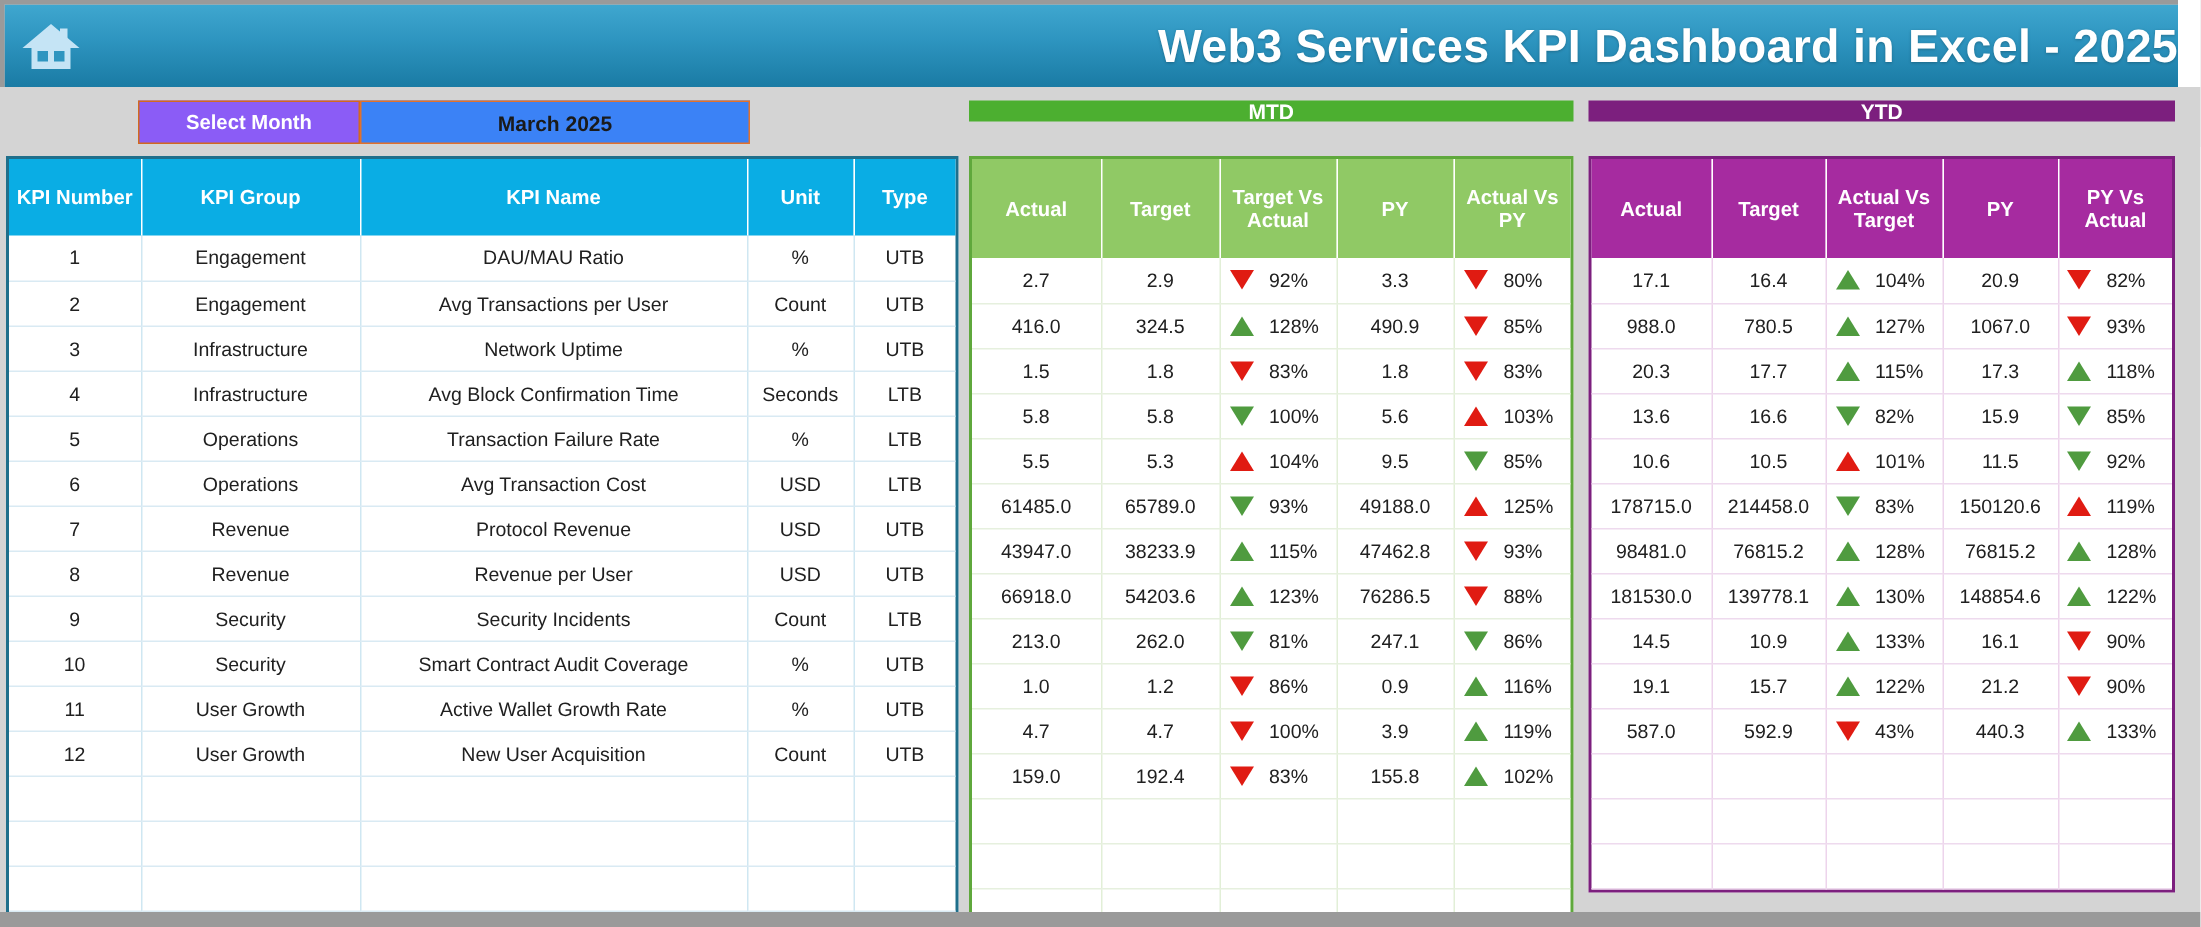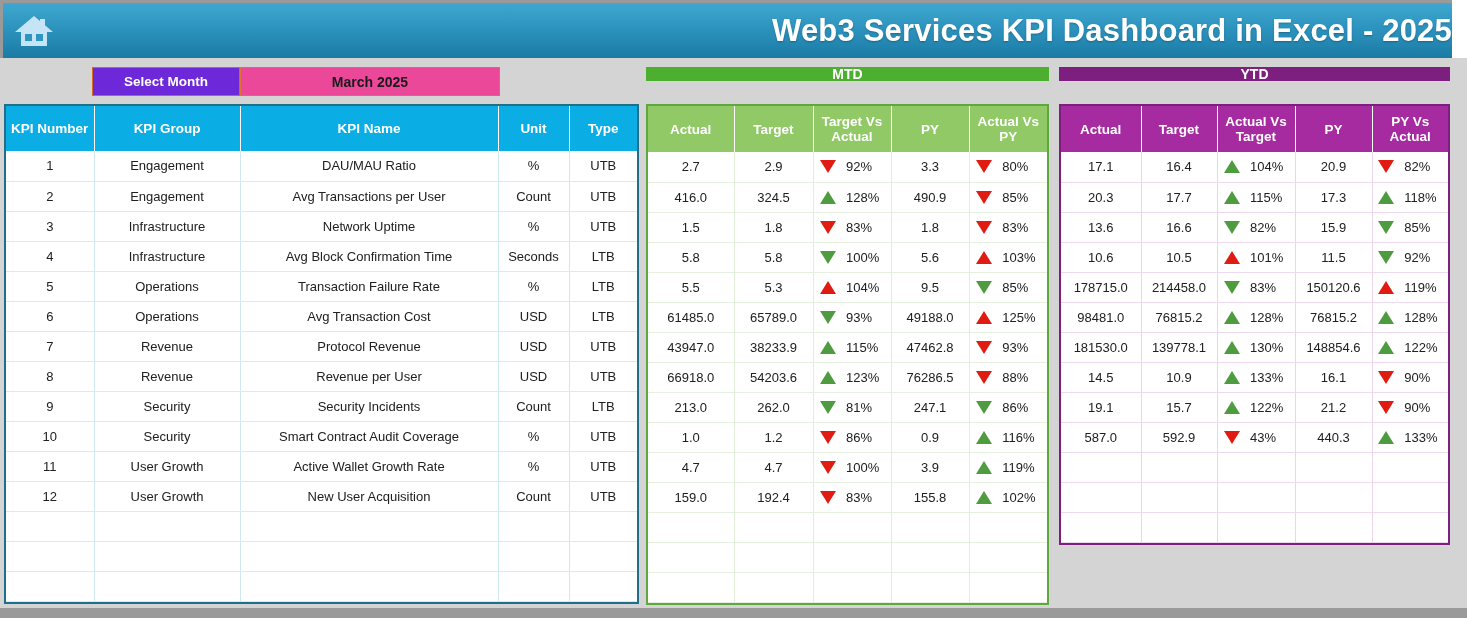--- a/index.html
+++ b/index.html
@@ -46,32 +46,32 @@
   .strip {
     position: absolute;
     left: 0; top: 58px;
     width: 1467px; height: 40px;
     background: #d4d4d4;
   }
   .select-month-btn {
     position: absolute;
     left: 92px; top: 67px;
     width: 148px; height: 29px;
-    background: #6d28d9;
+    background: #8b5cf6;
     color: #ffffff;
     font-size: 13.5px;
     font-weight: bold;
     display: flex; align-items: center; justify-content: center;
     border: 1px solid #d2691f;
   }
   .month-value {
     position: absolute;
     left: 240px; top: 67px;
     width: 260px; height: 29px;
-    background: #ec4899;
+    background: #3b82f6;
     border: 1px solid #e2712c;
     color: #1a1a1a;
     font-size: 14px;
     font-weight: bold;
     display: flex; align-items: center; justify-content: center;
   }
   .band {
     position: absolute;
     top: 67px; height: 14px;
     color: #ffffff;
@@ -91,21 +91,21 @@
   .block-left  { left: 4px;    width: 635px;  border: 2px solid #1f6f8b; }
   .block-mtd   { left: 646px;  width: 403px;  border: 2px solid #5fa83c; }
   .block-ytd   { left: 1059px; width: 391px;  border: 2px solid #7c1f7e; }
 
   table.grid { border-collapse: collapse; width: 100%; table-layout: fixed; }
   table.grid th {
     font-size: 13.5px;
     font-weight: bold;
     color: #ffffff;
     height: 45px;
-    padding: 8px 3px;
+    padding: 18px 3px;
     line-height: 1.12;
     vertical-align: middle;
   }
   table.grid td {
     height: 30px;
     font-size: 13px;
     color: #202020;
     text-align: center;
     vertical-align: middle;
     padding: 0 4px;
@@ -585,20 +585,37 @@
             </td>
             <td>20.9</td>
             <td class="arrow-cell">
               <div class="arrow-inner">
                 <span class="tri down c-red"></span>
                 <span class="pct">82%</span>
               </div>
             </td>
           </tr>
           <tr>
+            <td>988.0</td>
+            <td>780.5</td>
+            <td class="arrow-cell">
+              <div class="arrow-inner">
+                <span class="tri up c-green"></span>
+                <span class="pct">127%</span>
+              </div>
+            </td>
+            <td>1067.0</td>
+            <td class="arrow-cell">
+              <div class="arrow-inner">
+                <span class="tri down c-red"></span>
+                <span class="pct">93%</span>
+              </div>
+            </td>
+          </tr>
+          <tr>
             <td>20.3</td>
             <td>17.7</td>
             <td class="arrow-cell">
               <div class="arrow-inner">
                 <span class="tri up c-green"></span>
                 <span class="pct">115%</span>
               </div>
             </td>
             <td>17.3</td>
             <td class="arrow-cell">

